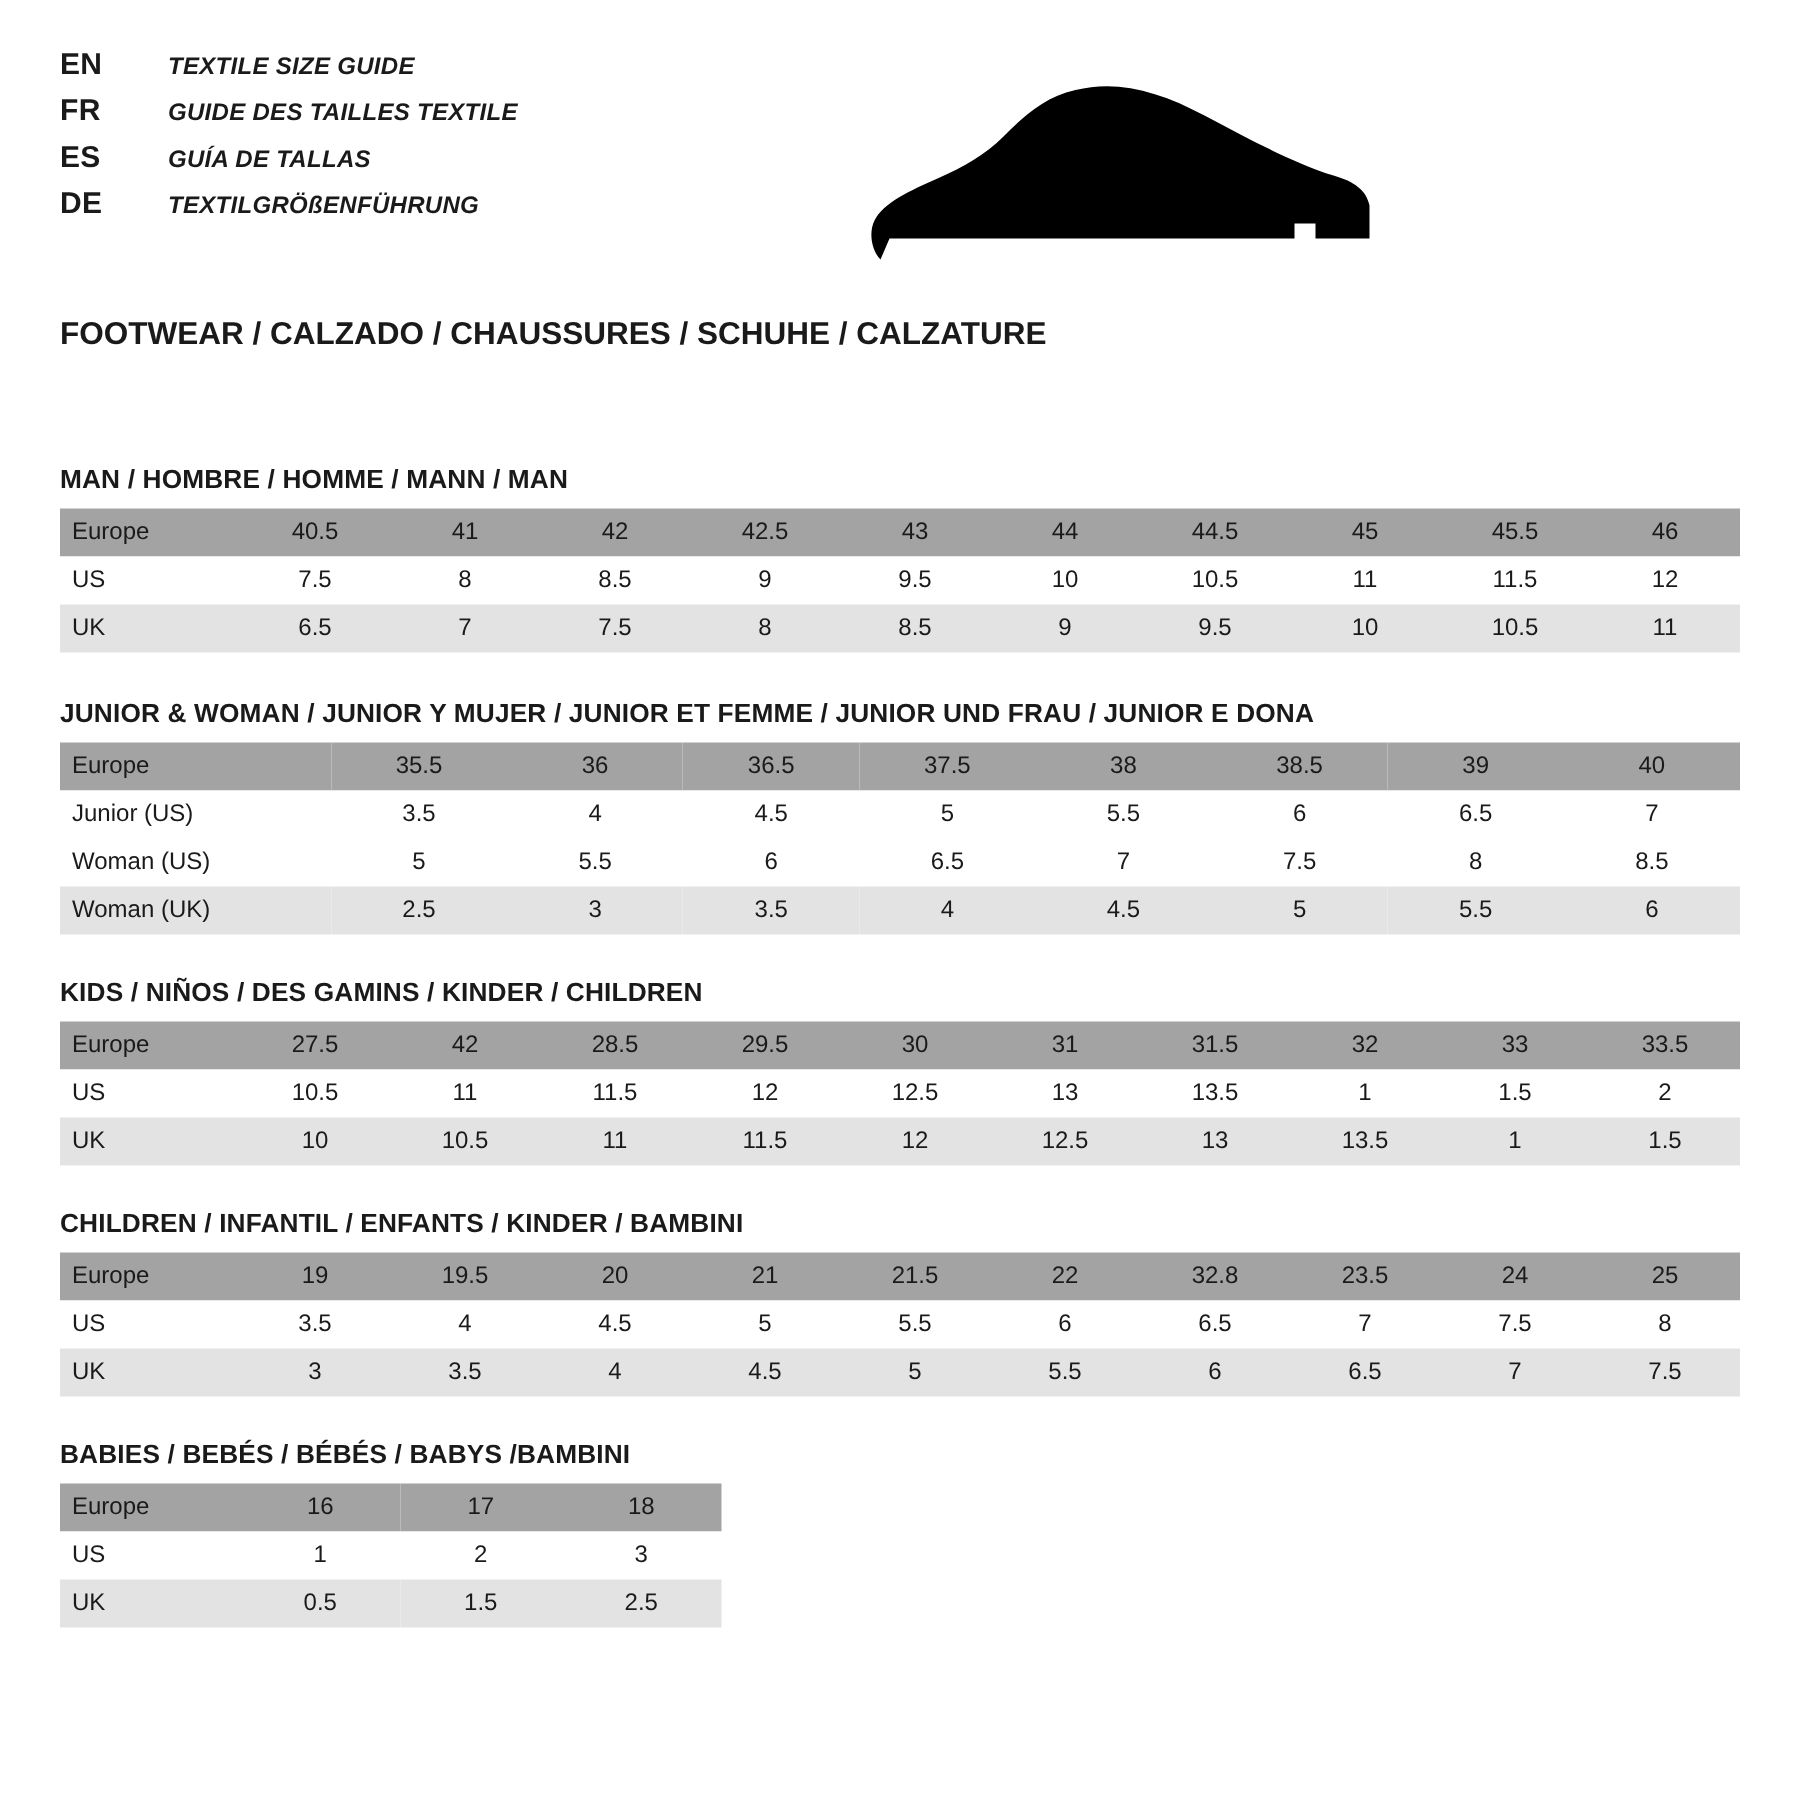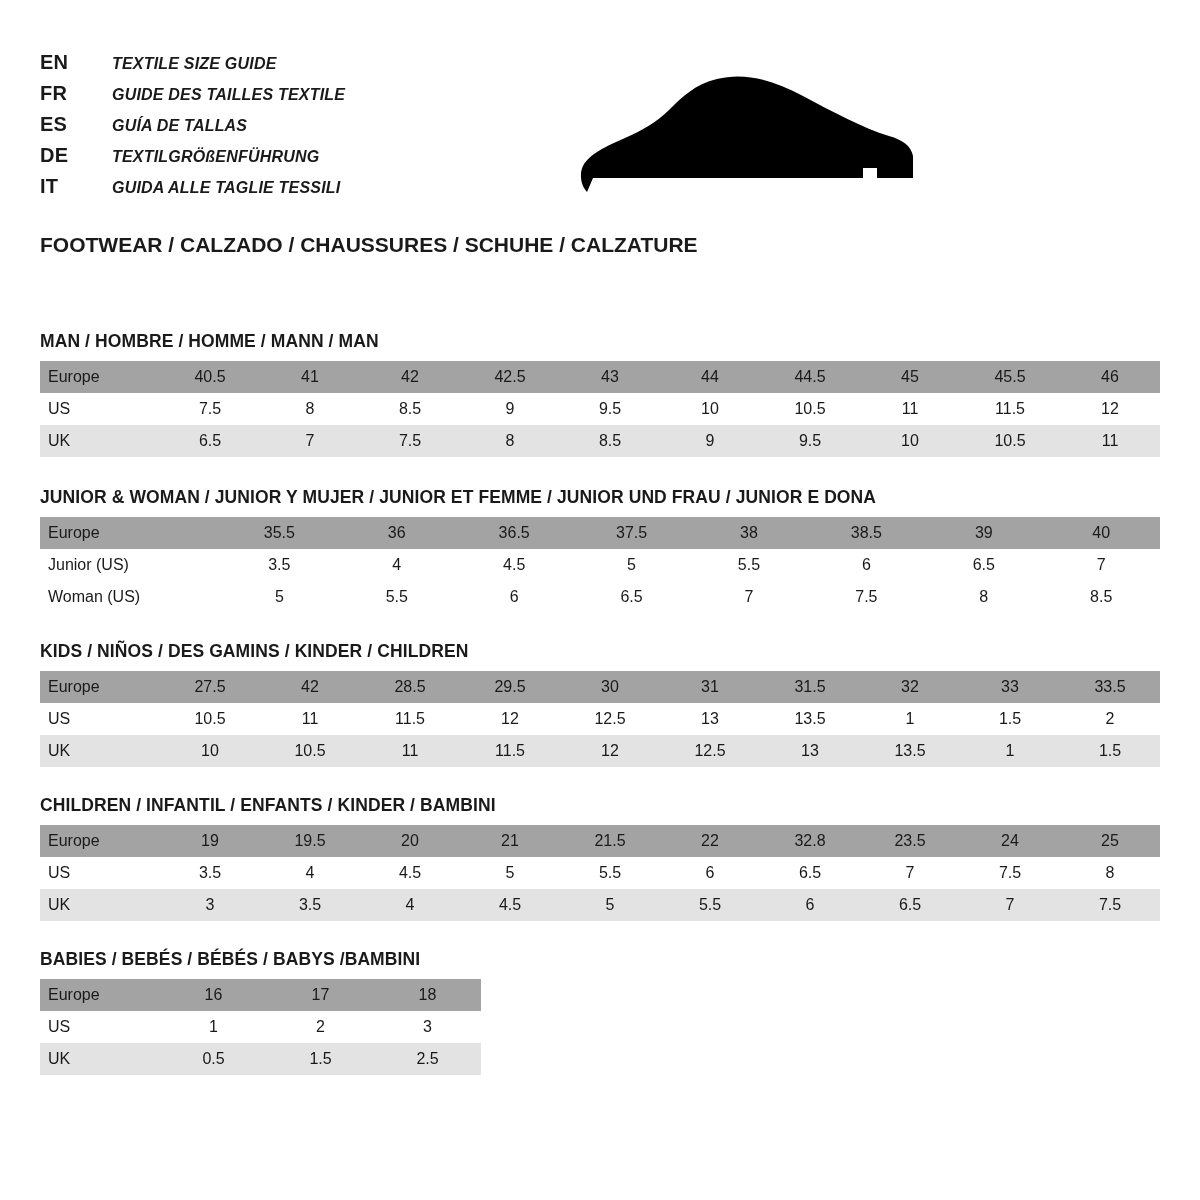--- a/index.html
+++ b/index.html
@@ -12,21 +12,21 @@
     background: #ffffff;
     font-family: "Liberation Sans", sans-serif;
     color: #1a1a1a;
     overflow: hidden;
   }
   .page {
     position: relative;
     width: 985px;
     height: 1200px;
     box-sizing: border-box;
-    padding: 52px 40px 0 40px;
+    padding: 33px 40px 0 40px;
   }
 
   
   .header {
     display: flex;
     align-items: flex-start;
     justify-content: space-between;
   }
   .lang-list {
     display: block;
@@ -126,24 +126,20 @@
         <span class="lang-code">FR</span>
         <span class="lang-title">GUIDE DES TAILLES TEXTILE</span>
       </div>
       <div class="lang-row">
         <span class="lang-code">ES</span>
         <span class="lang-title">GUÍA DE TALLAS</span>
       </div>
       <div class="lang-row">
         <span class="lang-code">DE</span>
         <span class="lang-title">TEXTILGRÖßENFÜHRUNG</span>
-      </div>
-      <div class="lang-row">
-        <span class="lang-code">IT</span>
-        <span class="lang-title">GUIDA ALLE TAGLIE TESSILI</span>
       </div>
     </div>
 
     <div class="shoe-wrap">
       <svg width="340" height="130" viewBox="0 0 340 130">
         <path fill="#000000" d="M10 118 C4 112 2 100 6 92 C12 80 30 72 48 64 C66 56 80 48 92 36 C104 24 118 10 140 5 C168 -2 196 6 226 22 C256 38 286 54 312 62 C326 66 334 72 336 82 L336 104 L300 104 L300 94 L286 94 L286 104 L16 104 Z"></path>
         <path fill="#ffffff" d="M150 16 C168 14 188 22 206 34 C186 30 166 24 150 16 Z" opacity="0"></path>
       </svg>
     </div>
   </div>
@@ -239,20 +235,31 @@
           <td class="label">Woman (US)</td>
           <td>5</td>
           <td>5.5</td>
           <td>6</td>
           <td>6.5</td>
           <td>7</td>
           <td>7.5</td>
           <td>8</td>
           <td>8.5</td>
         </tr>
+        <tr class="alt">
+          <td class="label">Woman (UK)</td>
+          <td>2.5</td>
+          <td>3</td>
+          <td>3.5</td>
+          <td>4</td>
+          <td>4.5</td>
+          <td>5</td>
+          <td>5.5</td>
+          <td>6</td>
+        </tr>
       </tbody>
     </table>
   </div>
 
   <div class="gap-md"></div>
 
   <div class="block">
     <div class="block-title">KIDS / NIÑOS / DES GAMINS / KINDER / CHILDREN</div>
     <table class="full">
       <colgroup>

